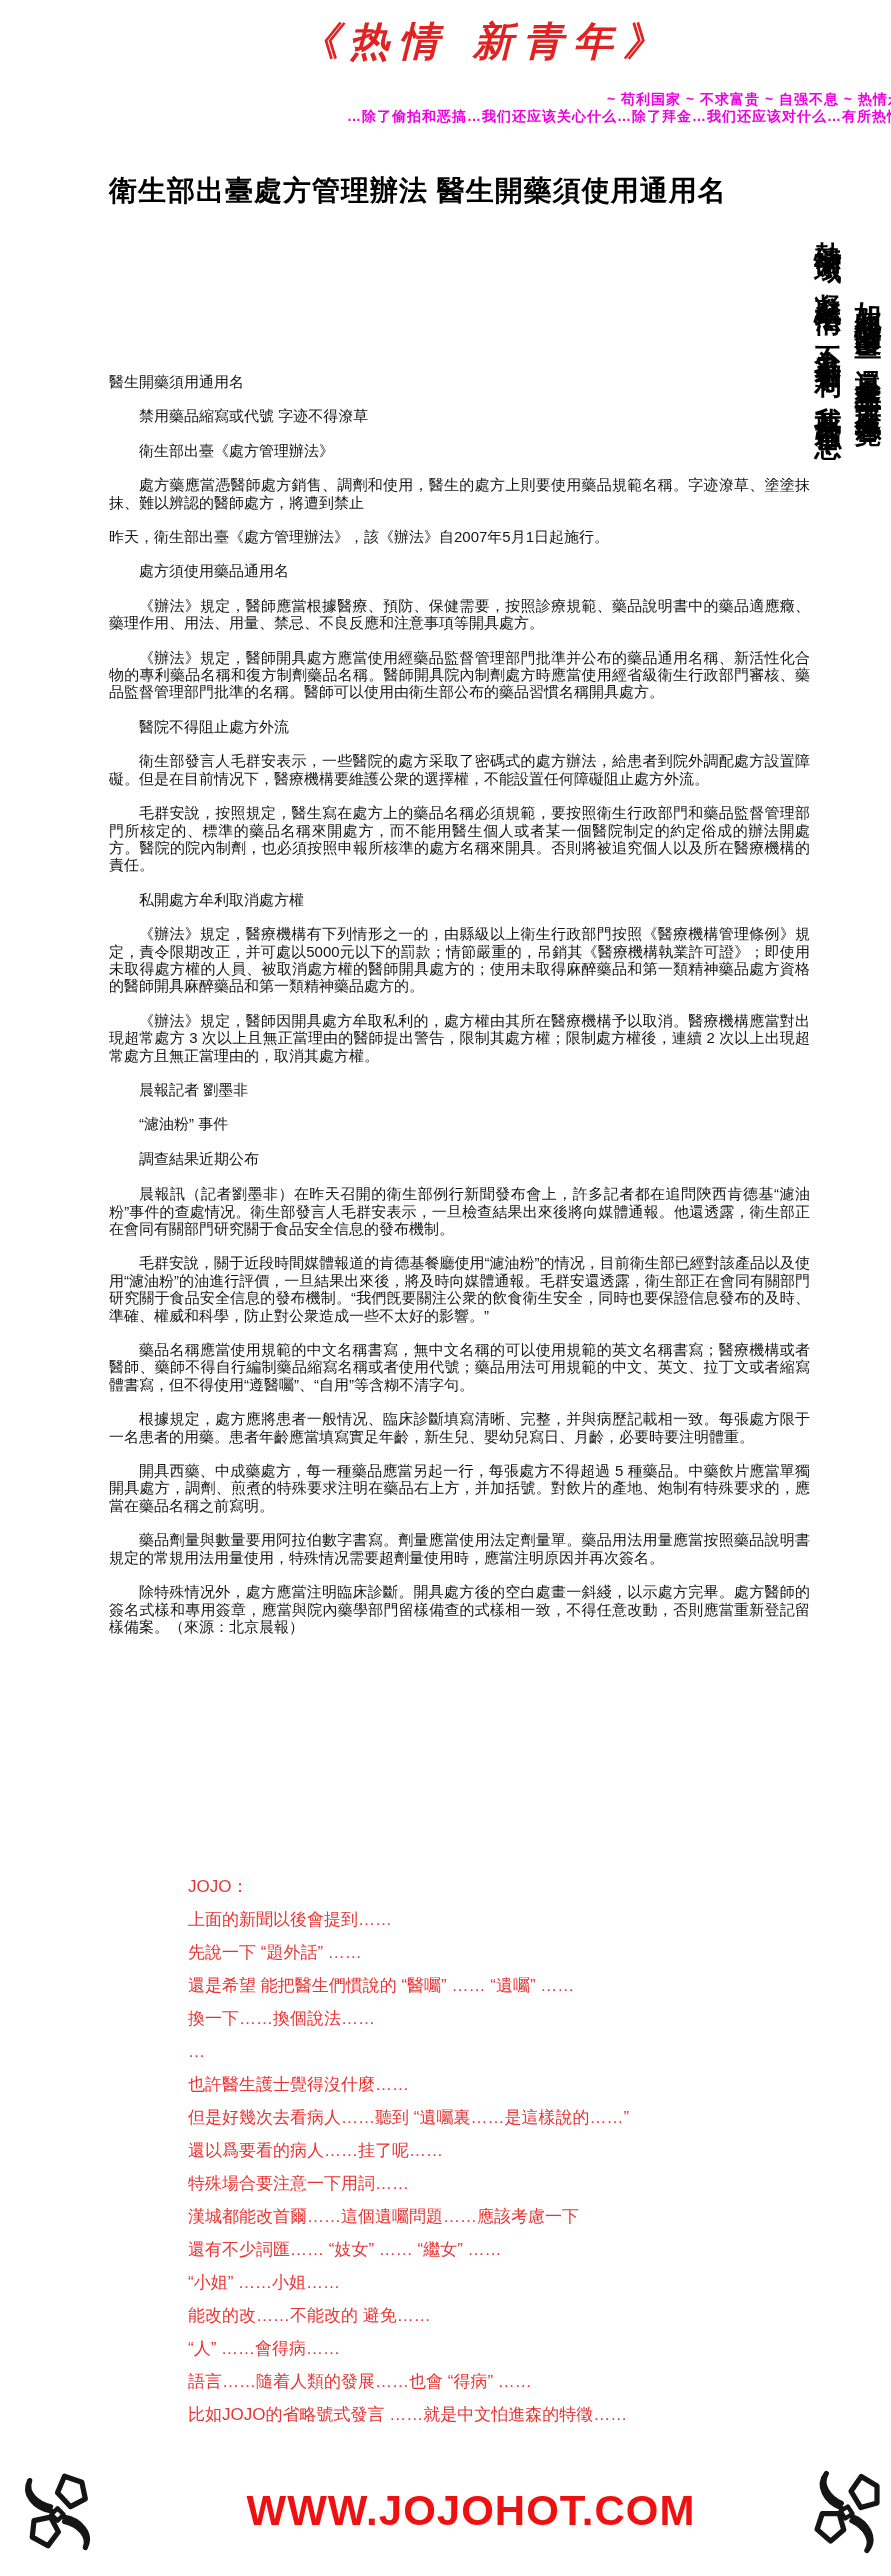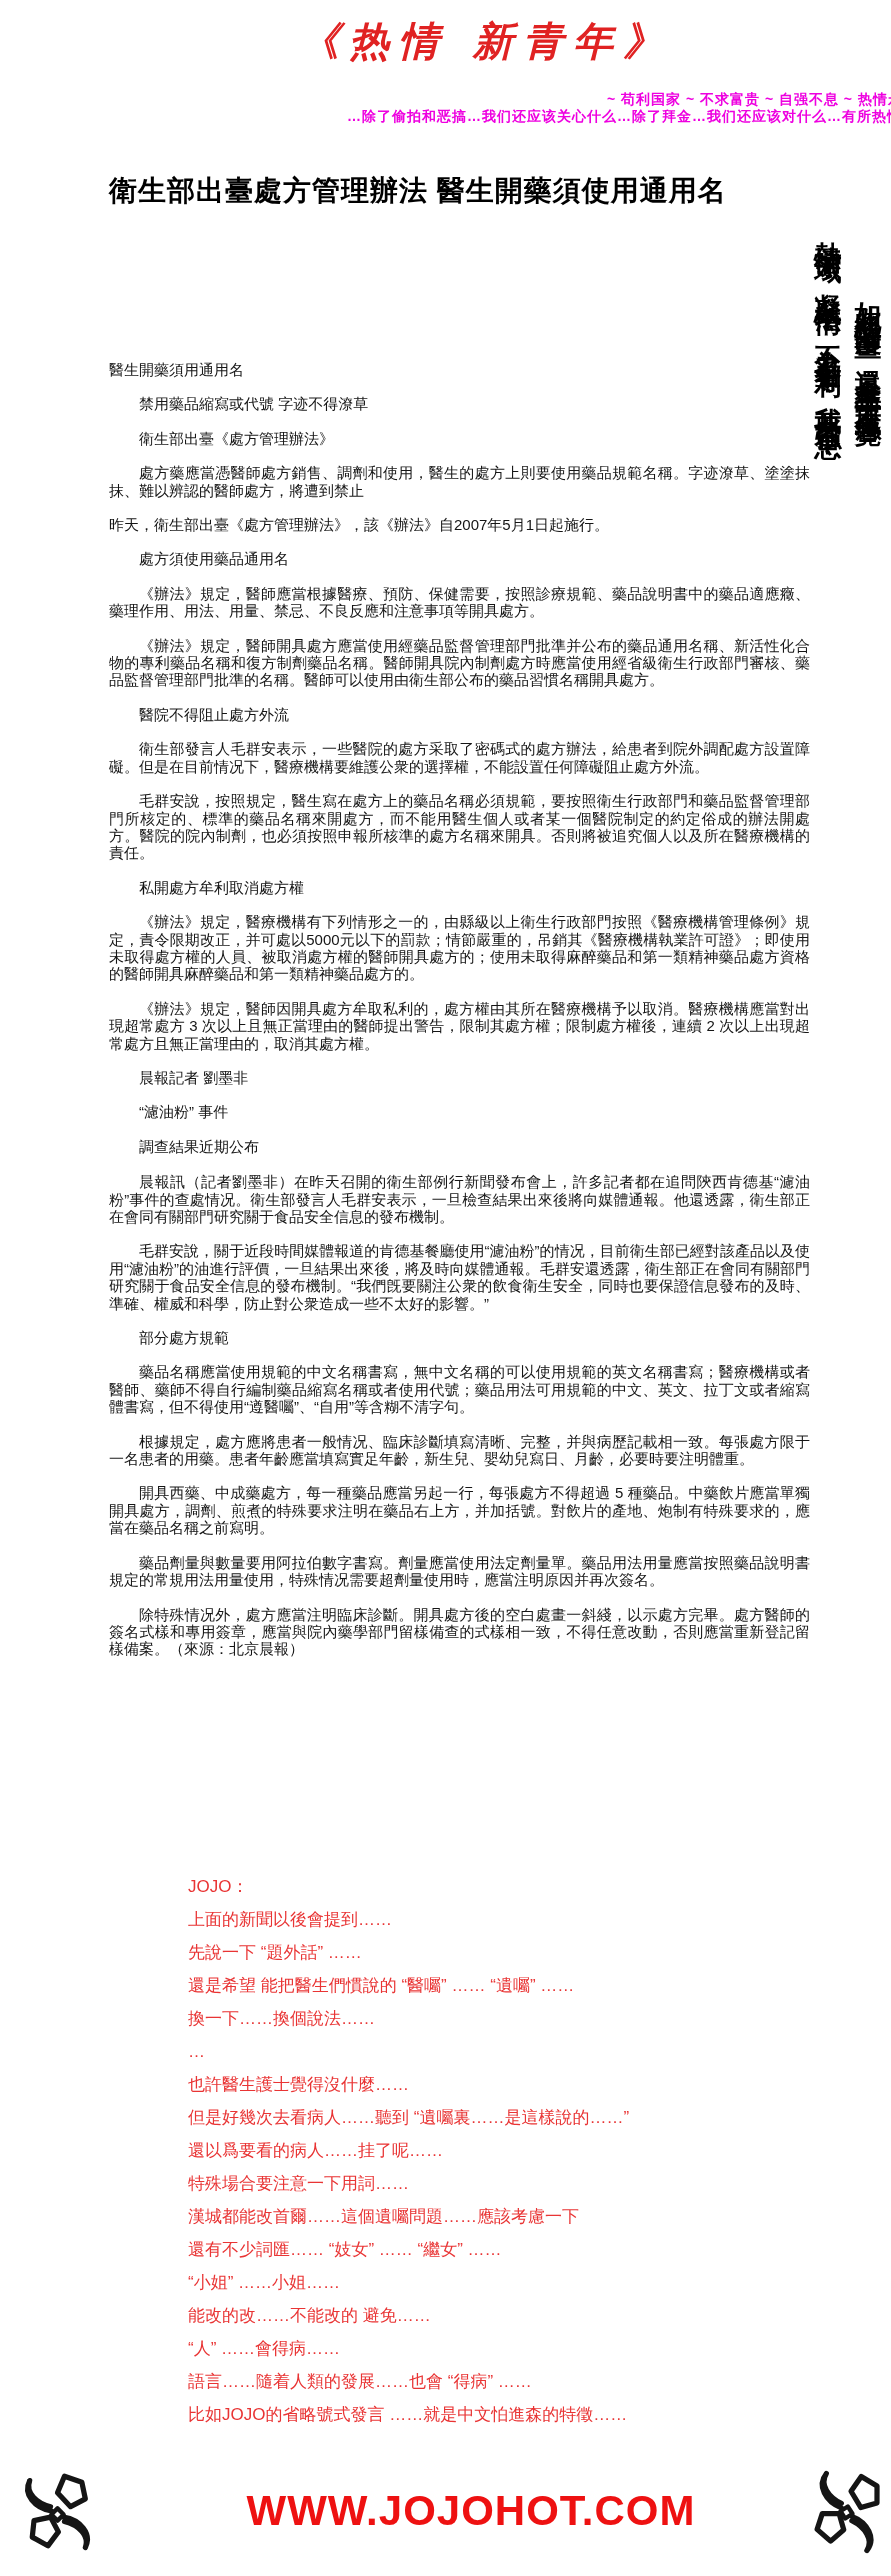--- a/index.html
+++ b/index.html
@@ -37,21 +37,21 @@
   }
   .vcol { display:block; font-size:27px; letter-spacing:5px; line-height:40px; }
   .vcol-inner { padding-top:61px; }
 
   
   .article-body {
     position:absolute; top:357px; left:109px; width:701px;
     font-size:15px; line-height:17.4px; color:#151515;
     text-align:justify;
   }
-  .para { margin:4px 0 17px 0; text-indent:2em; }
+  .para { margin:16px 0 17px 0; text-indent:2em; }
   .para.noindent { text-indent:0; }
   .para.gap { margin-top:18px; }
 
   
   .commentary {
     position:absolute; top:1878px; left:188px; width:634px;
     color:#e93434; font-size:17px; line-height:18px;
   }
   .red-line { margin:0 0 15px 0; }
 
@@ -116,21 +116,20 @@
       <p class="para">晨報記者 劉墨非</p>
 
       <p class="para">“濾油粉” 事件</p>
 
       <p class="para">調查結果近期公布</p>
 
       <p class="para gap">晨報訊（記者劉墨非）在昨天召開的衛生部例行新聞發布會上，許多記者都在追問陝西肯德基“濾油粉”事件的查處情况。衛生部發言人毛群安表示，一旦檢查結果出來後將向媒體通報。他還透露，衛生部正在會同有關部門研究關于食品安全信息的發布機制。</p>
 
       <p class="para">毛群安說，關于近段時間媒體報道的肯德基餐廳使用“濾油粉”的情况，目前衛生部已經對該產品以及使用“濾油粉”的油進行評價，一旦結果出來後，將及時向媒體通報。毛群安還透露，衛生部正在會同有關部門研究關于食品安全信息的發布機制。“我們旣要關注公衆的飲食衛生安全，同時也要保證信息發布的及時、準確、權威和科學，防止對公衆造成一些不太好的影響。”</p>
 
-      <p class="para">部分處方規範</p>
 
       <p class="para">藥品名稱應當使用規範的中文名稱書寫，無中文名稱的可以使用規範的英文名稱書寫；醫療機構或者醫師、藥師不得自行編制藥品縮寫名稱或者使用代號；藥品用法可用規範的中文、英文、拉丁文或者縮寫體書寫，但不得使用“遵醫囑”、“自用”等含糊不清字句。</p>
 
       <p class="para">根據規定，處方應將患者一般情况、臨床診斷填寫清晰、完整，并與病歷記載相一致。每張處方限于一名患者的用藥。患者年齡應當填寫實足年齡，新生兒、嬰幼兒寫日、月齡，必要時要注明體重。</p>
 
       <p class="para">開具西藥、中成藥處方，每一種藥品應當另起一行，每張處方不得超過 5 種藥品。中藥飲片應當單獨開具處方，調劑、煎煮的特殊要求注明在藥品右上方，并加括號。對飲片的產地、炮制有特殊要求的，應當在藥品名稱之前寫明。</p>
 
       <p class="para">藥品劑量與數量要用阿拉伯數字書寫。劑量應當使用法定劑量單。藥品用法用量應當按照藥品說明書規定的常規用法用量使用，特殊情况需要超劑量使用時，應當注明原因并再次簽名。</p>
 
       <p class="para">除特殊情况外，處方應當注明臨床診斷。開具處方後的空白處畫一斜綫，以示處方完畢。處方醫師的簽名式樣和專用簽章，應當與院內藥學部門留樣備查的式樣相一致，不得任意改動，否則應當重新登記留樣備案。（來源：北京晨報）</p>

